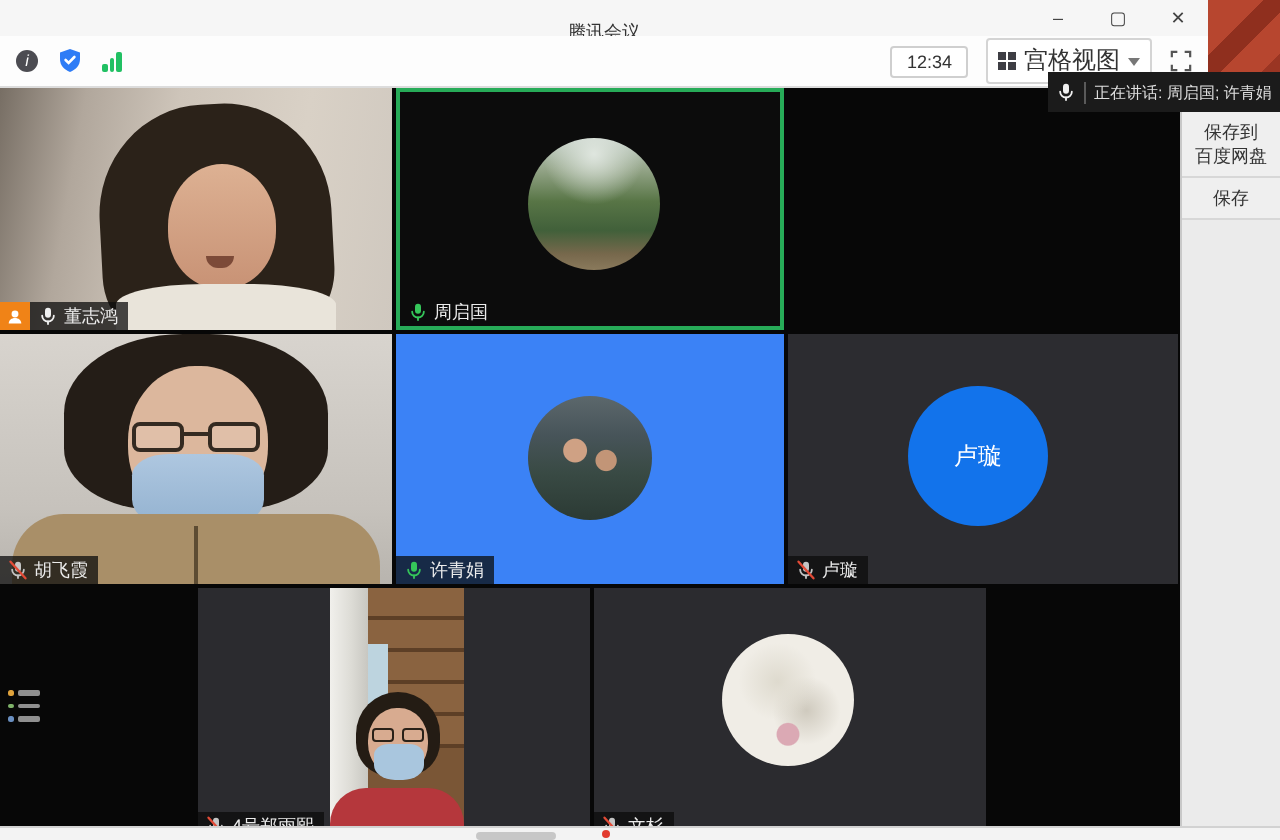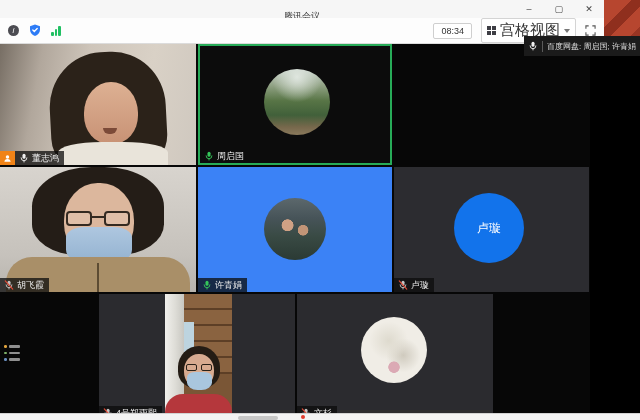--- a/index.html
+++ b/index.html
@@ -23,21 +23,21 @@
   .icon-signal{display:flex;align-items:flex-end;gap:1px;height:11px;}
   .icon-signal span{width:2.5px;background:#21c063;border-radius:1px;}
   .sig1{height:4px;}.sig2{height:7px;}.sig3{height:10px;}
   .tb-right{display:flex;align-items:center;gap:9px;}
   .time-box{border:1px solid #cfcfcf;border-radius:2px;background:#fff;color:#333;
     font-size:9px;padding:2px 7px;}
   .view-btn{border:1px solid #d4d4d4;border-radius:2px;background:#fff;display:flex;
     align-items:center;gap:4px;padding:2px 5px;}
   .icon-grid{width:9px;height:9px;display:grid;grid-template-columns:4px 4px;grid-template-rows:4px 4px;gap:1px;}
   .icon-grid span{background:#3e3e44;}
-  .view-label{font-size:15px;color:#333;}
+  .view-label{font-size:12px;color:#333;}
   .caret{width:0;height:0;border-left:3.5px solid transparent;border-right:3.5px solid transparent;
     border-top:4px solid #777;}
   .icon-fullscreen{width:11px;height:11px;}
 
   
   .orange-win{position:absolute;left:604px;top:0;width:36px;height:56px;
     background:linear-gradient(135deg,#b7462f 0%,#b7462f 30%,#8f2f1e 30%,#8f2f1e 46%,#b7462f 46%,#b7462f 68%,#9a3523 68%);}
   .side-panel{position:absolute;left:590px;top:56px;width:50px;height:364px;background:#ebebeb;
     border-left:1px solid #c8c8c8;z-index:30;}
   .panel-btn{border-bottom:1px solid #d7d7d7;text-align:center;font-size:9px;color:#333;
@@ -173,21 +173,21 @@
         <path d="M6 .5l5 1.8v3.2c0 3.2-2 5.3-5 6.5-3-1.2-5-3.3-5-6.5V2.3z" fill="#2e7cf6"></path>
         <path d="M3.8 6l1.5 1.5 2.9-3" stroke="#fff" stroke-width="1.3" fill="none" stroke-linecap="round"></path>
       </svg>
       <div class="icon-signal">
         <span class="sig1"></span>
           <span class="sig2"></span>
           <span class="sig3"></span>
       </div>
     </div>
     <div class="tb-right">
-      <div class="time-box">08:34</div>
+      <div class="time-box">12:34</div>
       <div class="view-btn">
         <div class="icon-grid">
           <span></span>
             <span></span>
             <span></span>
             <span></span>
         </div>
         <span class="view-label">宫格视图</span>
         <div class="caret"></div>
       </div>
@@ -334,29 +334,36 @@
         </div>
       <div class="row">
           <span class="dot d3"></span>
           <span class="bar"></span>
         </div>
     </div>
   </div>
 
   <div class="orange-win"></div>
 
+  <div class="side-panel">
+    <div class="panel-btn">
+      <div>保存到</div>
+      <div>百度网盘</div>
+    </div>
+    <div class="panel-btn">保存</div>
+  </div>
 
   <div class="speaking-bar">
     <svg class="mic m-on" viewBox="0 0 12 12">
         <rect x="4.2" y="1" width="3.6" height="6" rx="1.8"></rect>
         <path d="M2.5 5.8a3.5 3.5 0 0 0 7 0"></path>
         <line x1="6" y1="9.3" x2="6" y2="10.8"></line>
       </svg>
     <span class="sep"></span>
-    <span class="speaking-text">百度网盘: 周启国; 许青娟</span>
+    <span class="speaking-text">正在讲话: 周启国; 许青娟</span>
   </div>
 
   <div class="bottom-strip">
     <span class="strip-pill"></span>
     <span class="strip-dot"></span>
   </div>
 
 </div>
 
 </body></html>

